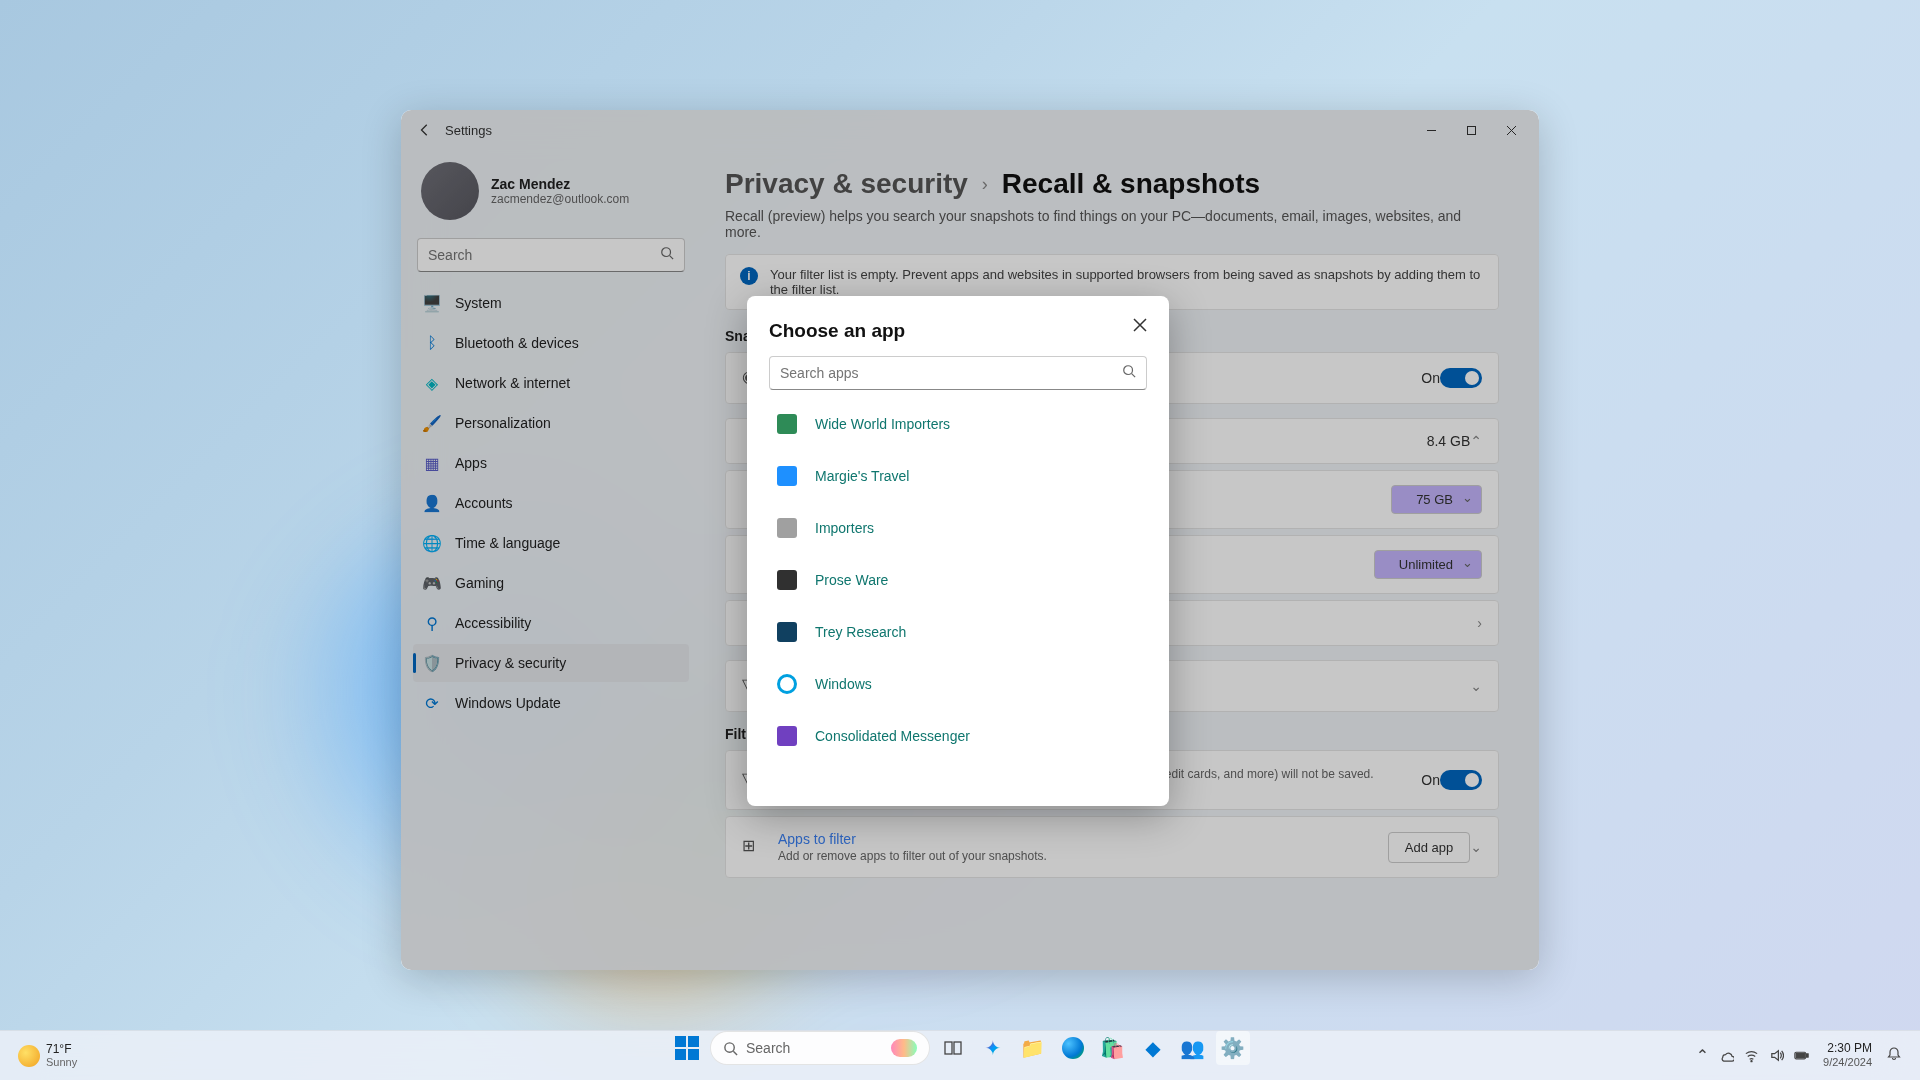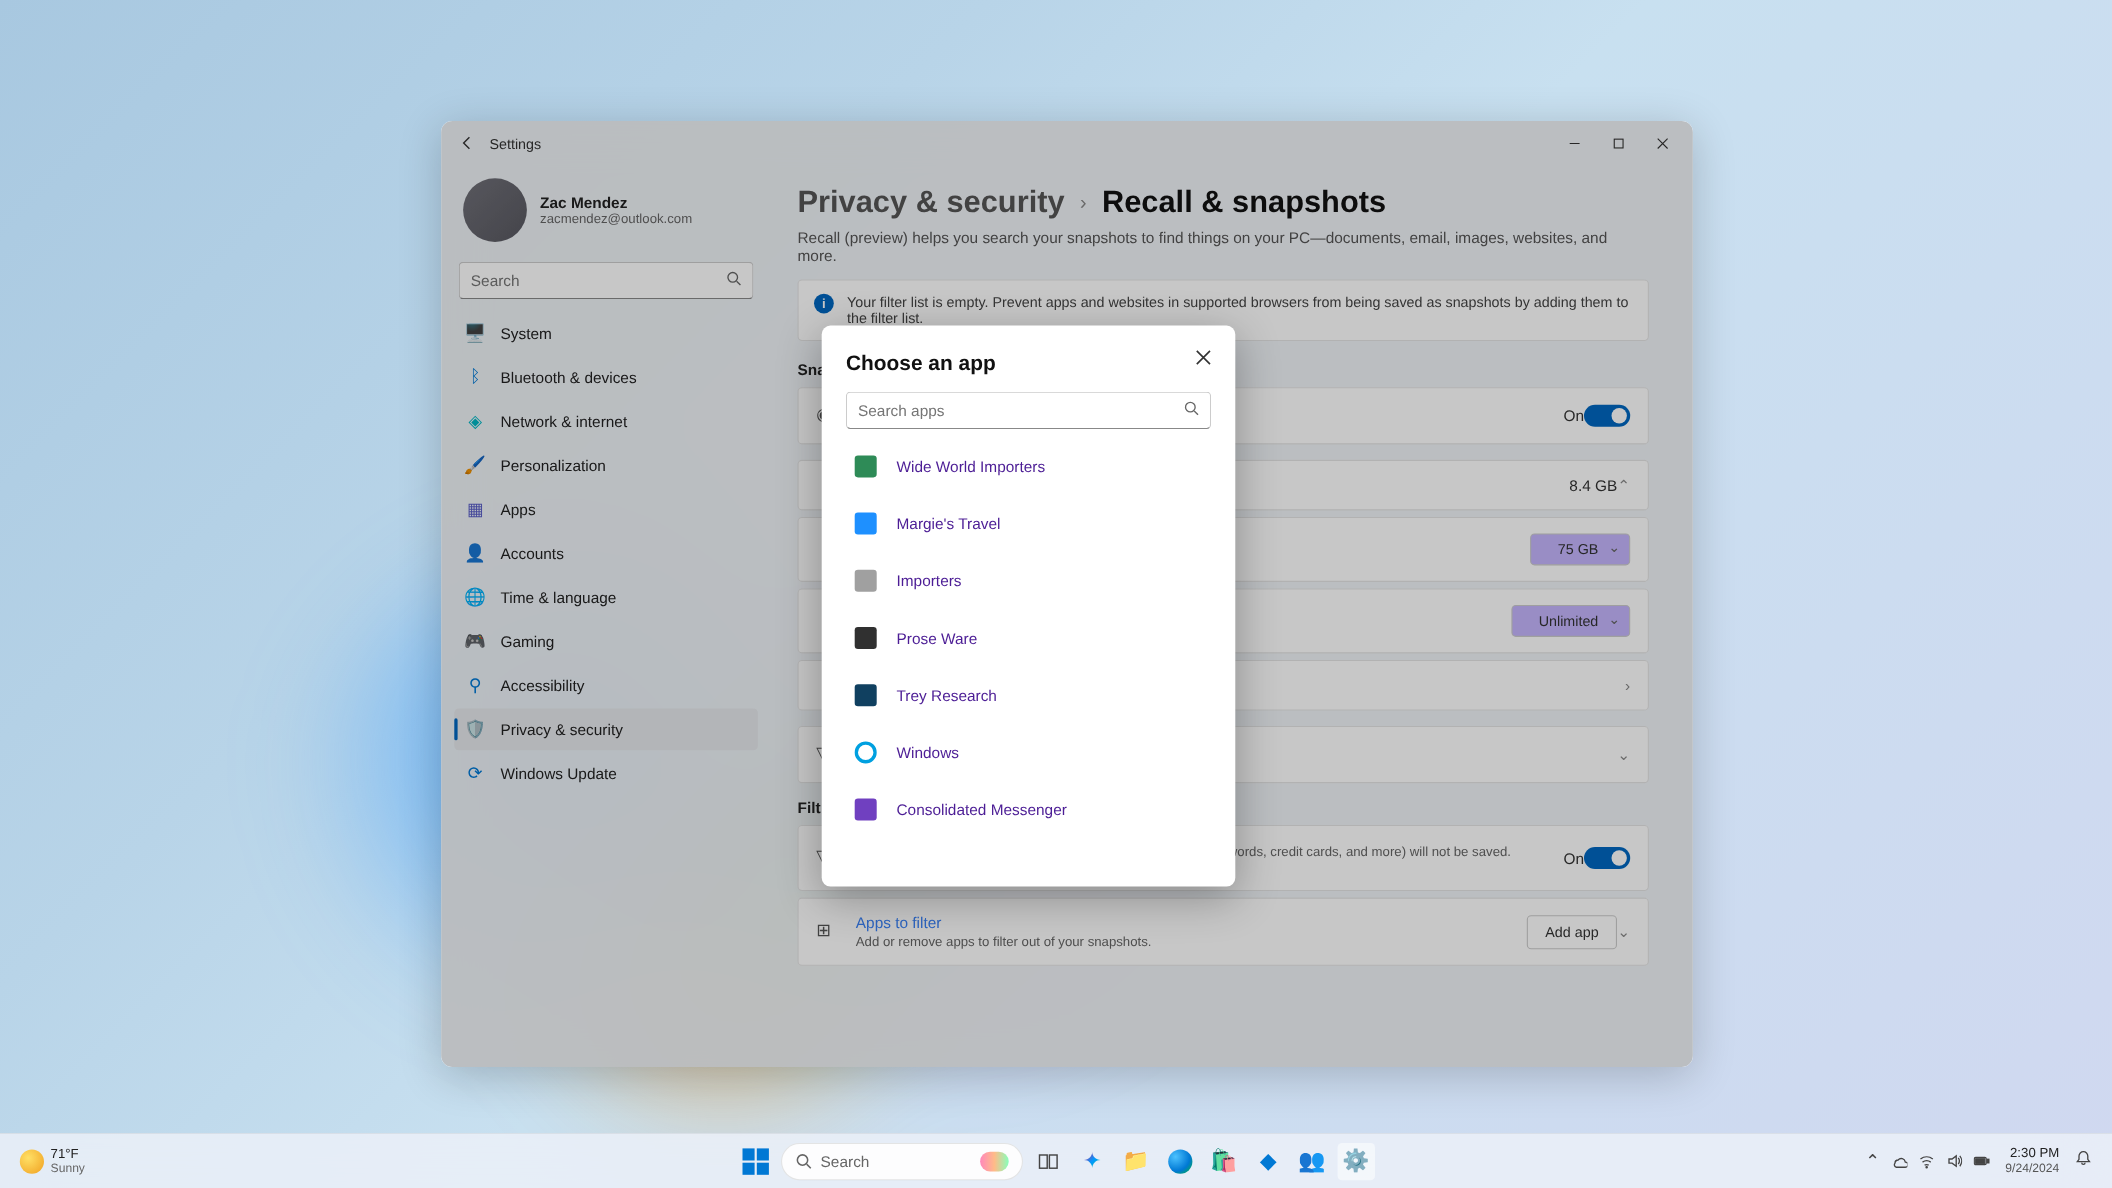--- a/index.html
+++ b/index.html
@@ -77,45 +77,45 @@
 .dropdown { background:#c4b5fd;border:1px solid #ccc;border-radius:4px;padding:6px 28px 6px 24px;font-size:13px;position:relative; }
 .dropdown::after { content:"⌄";position:absolute;right:8px;top:4px;color:#666; }
 .chev { color:#888;font-size:14px; }
 .btn { background:#fff;border:1px solid #ccc;border-radius:4px;padding:7px 16px;font-size:13px;cursor:pointer; }
 
 
 .dim { position:absolute;inset:0;background:rgba(0,0,0,.22);border-radius:10px; }
 
 
 .modal {
-  position:absolute; left:747px; top:296px; width:376px; height:510px;
+  position:absolute; left:747px; top:296px; width:422px; height:510px;
   background:#fff;border-radius:8px;box-shadow:0 10px 40px rgba(0,0,0,.3);
   padding:24px 22px 10px 22px; display:flex;flex-direction:column;
 }
 .modal-title { font-size:19px;font-weight:600;color:#111; }
 .modal-close { position:absolute;top:22px;right:22px;cursor:pointer; }
 .modal-close svg { width:14px;height:14px;stroke:#333;stroke-width:1.5;fill:none; }
 .modal-search {
   margin-top:14px;height:34px;border:1px solid #888;border-top-color:#ccc;border-left-color:#ccc;border-right-color:#ccc;
   border-radius:4px;display:flex;align-items:center;padding:0 10px;gap:18px;
 }
 .modal-search input { flex:1;border:none;outline:none;font-size:14px;color:#666; }
 .app-list { margin-top:8px;flex:1;overflow-y:auto;padding-right:2px; }
 .app-list::-webkit-scrollbar { width:3px; }
 .app-list::-webkit-scrollbar-thumb { background:#bbb;border-radius:2px; }
 .app-item { display:flex;align-items:center;gap:18px;height:52px;padding:0 8px;cursor:pointer;border-radius:4px; }
 .app-ico { width:20px;height:20px;border-radius:3px;flex-shrink:0; }
-.app-name { font-size:14px;color:#4c1d95; }
+.app-name { font-size:14px;color:#0f766e; }
 
 
 .taskbar {
   position:absolute;left:0;right:0;bottom:0;height:50px;
   background:rgba(235,240,248,.85);backdrop-filter:blur(20px);
   border-top:1px solid rgba(0,0,0,.06);
-  display:flex;align-items:center;
+  display:flex;
 }
 .tb-left { display:flex;align-items:center;gap:6px;margin-left:18px; }
 .weather-icon { width:22px;height:22px;border-radius:50%;background:radial-gradient(circle at 35% 35%,#ffe066,#f0a020); }
 .weather-text { display:flex;flex-direction:column;line-height:1.1; }
 .weather-temp { font-size:12px;color:#222; }
 .weather-cond { font-size:11px;color:#666; }
 .tb-center { position:absolute;left:50%;transform:translateX(-50%);display:flex;align-items:center;gap:6px; }
 .tb-ico { width:34px;height:34px;display:flex;align-items:center;justify-content:center;cursor:pointer;border-radius:4px; }
 .start-ico { width:24px;height:24px;display:grid;grid-template-columns:1fr 1fr;grid-template-rows:1fr 1fr;gap:2px; }
 .start-ico div { background:#0078d4; }

